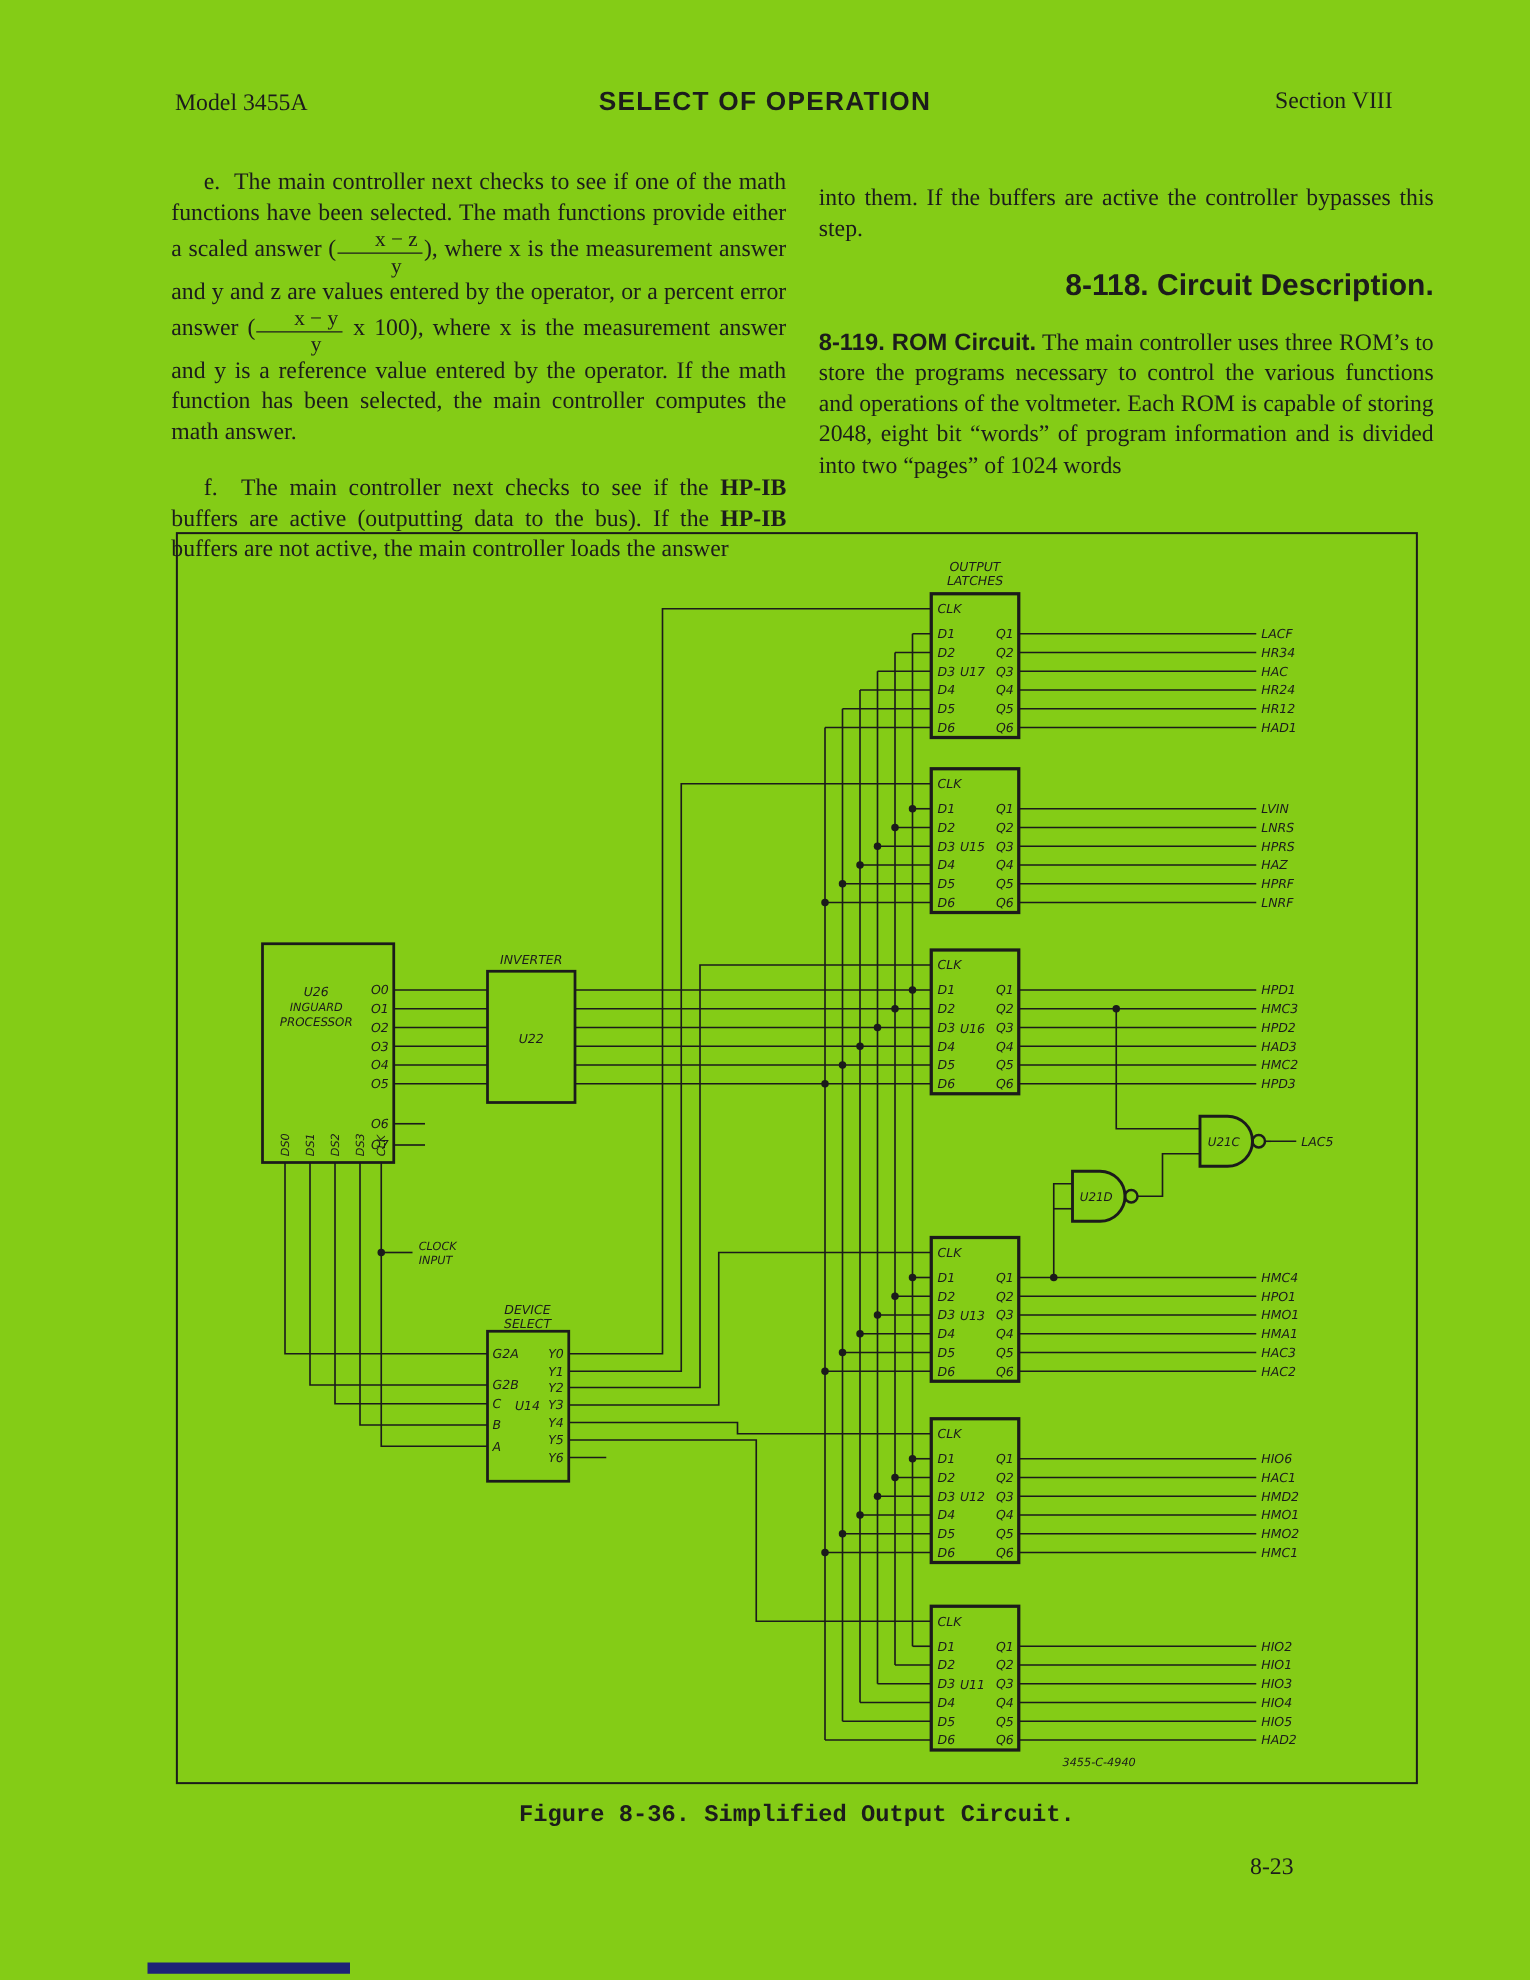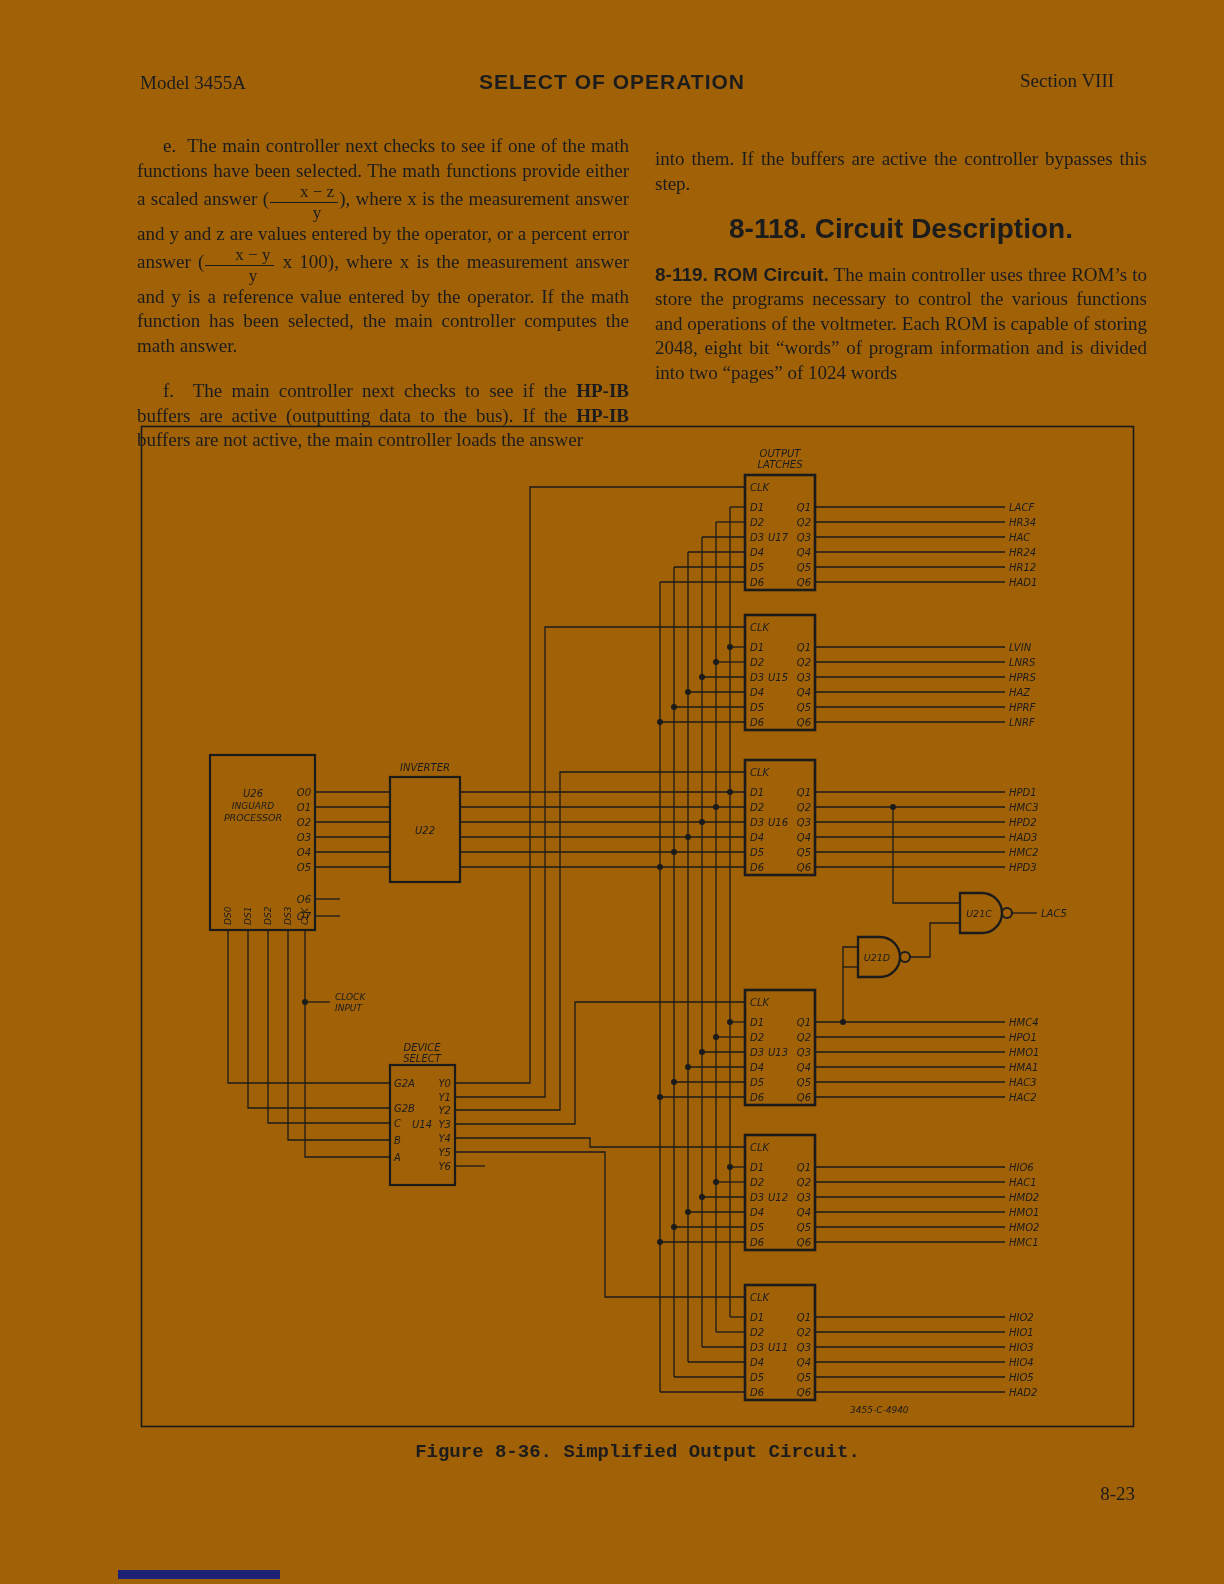--- a/index.html
+++ b/index.html
@@ -1,40 +1,40 @@
 <!DOCTYPE html>
 <html><head>
 <meta charset="utf-8">
 <style>
   html,body{margin:0;padding:0;background:#e8e8e4;}
-  .page{position:relative;width:1224px;height:1584px;background:#a16207;margin:0 auto;
+  .page{position:relative;width:1224px;height:1584px;background:#84cc16;margin:0 auto;
         font-family:"Liberation Serif",serif;color:#1c1c1c;overflow:hidden;}
   
   .hdr-left{position:absolute;left:140px;top:72px;font-size:19px;}
   .hdr-center{position:absolute;left:312px;top:70px;width:600px;text-align:center;
         font-family:"Liberation Sans",sans-serif;font-weight:bold;font-size:21px;letter-spacing:1px;}
   .hdr-right{position:absolute;left:1020px;top:70px;width:120px;text-align:left;font-size:19px;}
   
   .col{position:absolute;width:492px;font-size:19px;line-height:24.5px;text-align:justify;}
   .col-left{left:137px;top:122px;}
   .col-right{left:655px;top:135px;}
   .col p{margin:12px 0 21px 0;}
   .col p.indent{text-indent:26px;}
   b.hpib{font-weight:bold;}
   .frac{display:inline-block;text-align:center;vertical-align:-0.75em;font-size:17px;line-height:1.05;padding:0 1px;}
   .frac .num{display:block;border-bottom:1.4px solid #1c1c1c;padding:0 4px 1px 4px;}
   .frac .den{display:block;padding-top:1px;}
-  .sec-head{font-family:"Liberation Sans",sans-serif;font-weight:bold;font-size:28px;margin:4px 0 21px 0 !important;text-align:center;}
+  .sec-head{font-family:"Liberation Sans",sans-serif;font-weight:bold;font-size:24px;margin:4px 0 21px 0 !important;text-align:right;}
   .lead{font-family:"Liberation Sans",sans-serif;font-weight:bold;}
   
   .figure-box{position:absolute;left:140px;top:425px;width:995px;height:1003px;font-style:italic;}
   svg text{font-family:"DejaVu Sans",sans-serif;fill:#1b1b1b;}
   .caption{position:absolute;left:140px;top:1441px;width:995px;text-align:center;
         font-family:Liberation Mono, monospace;font-weight:bold;font-size:19px;}
-  .page-number{position:absolute;left:1000px;top:1483px;width:135px;text-align:right;font-size:19px;}
+  .page-number{position:absolute;left:1000px;top:1483px;width:135px;text-align:left;font-size:19px;}
   .bottom-bar{position:absolute;left:118px;top:1570px;width:162px;height:9px;background:#1e2277;}
 </style>
 </head>
 <body>
 
 <div class="page">
 
   <div class="hdr-left">Model 3455A</div>
   <div class="hdr-center">SELECT OF OPERATION</div>
   <div class="hdr-right">Section VIII</div>

